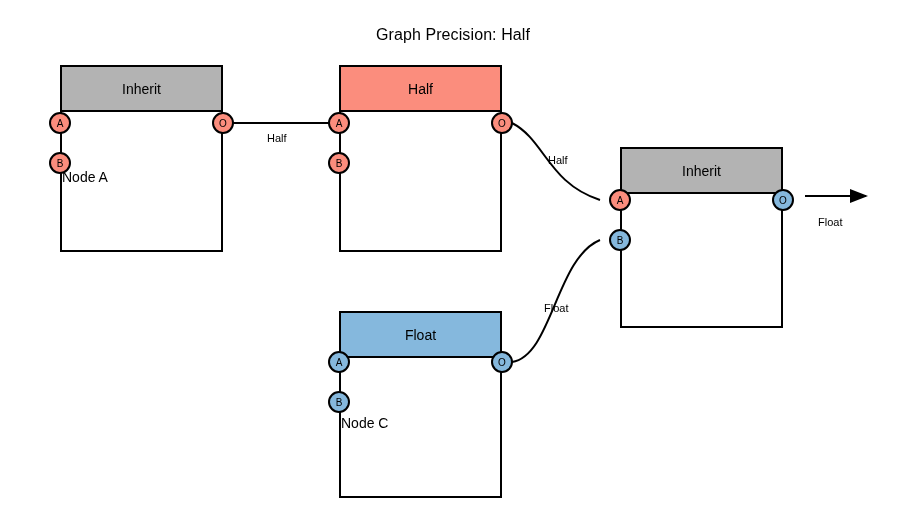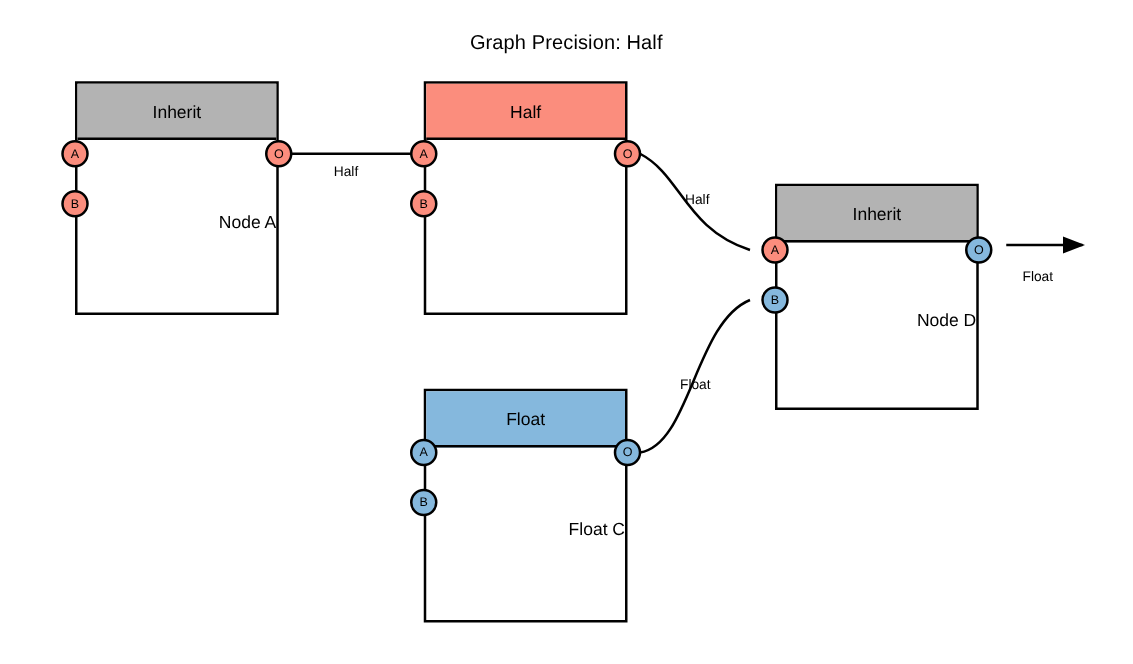--- a/index.html
+++ b/index.html
@@ -49,21 +49,21 @@
     align-items: center;
     justify-content: center;
     font-size: 14px;
     color: #000000;
     text-align: center;
   }
   .node-body {
     position: relative;
     display: flex;
     align-items: center;
-    justify-content: flex-end;
+    justify-content: flex-start;
     height: calc(100% - 45px);
     font-size: 14px;
     color: #000000;
   }
   .node-label {
     margin-top: -8px;
   }
   .port {
     position: absolute;
     width: 22px;
@@ -113,28 +113,25 @@
         <div class="node-body">
           <span class="node-label">Node A</span>
         </div>
       </div>
       <div class="node" style="left: 339px; top: 65px; width: 163px; height: 187px;">
         <div class="node-header" style="background: rgb(251, 141, 125);">Half</div>
       </div>
       <div class="node" style="left: 339px; top: 311px; width: 163px; height: 187px;">
         <div class="node-header" style="background: rgb(133, 184, 221);">Float</div>
         <div class="node-body">
-          <span class="node-label">Float C</span>
+          <span class="node-label">Node C</span>
         </div>
       </div>
       <div class="node" style="left: 620px; top: 147px; width: 163px; height: 181px;">
         <div class="node-header" style="background: rgb(179, 179, 179);">Inherit</div>
-        <div class="node-body">
-          <span class="node-label">Node D</span>
-        </div>
       </div>
     </div>
   <div id="edge-label-layer">
       <div class="edge-label" style="left: 267px; top: 132px;">Half</div>
       <div class="edge-label" style="left: 548px; top: 154px;">Half</div>
       <div class="edge-label" style="left: 544px; top: 302px;">Float</div>
       <div class="edge-label" style="left: 818px; top: 216px;">Float</div>
     </div>
 
 <div class="port" style="left: 49px; top: 112px; background: rgb(251, 141, 125);">A</div>

